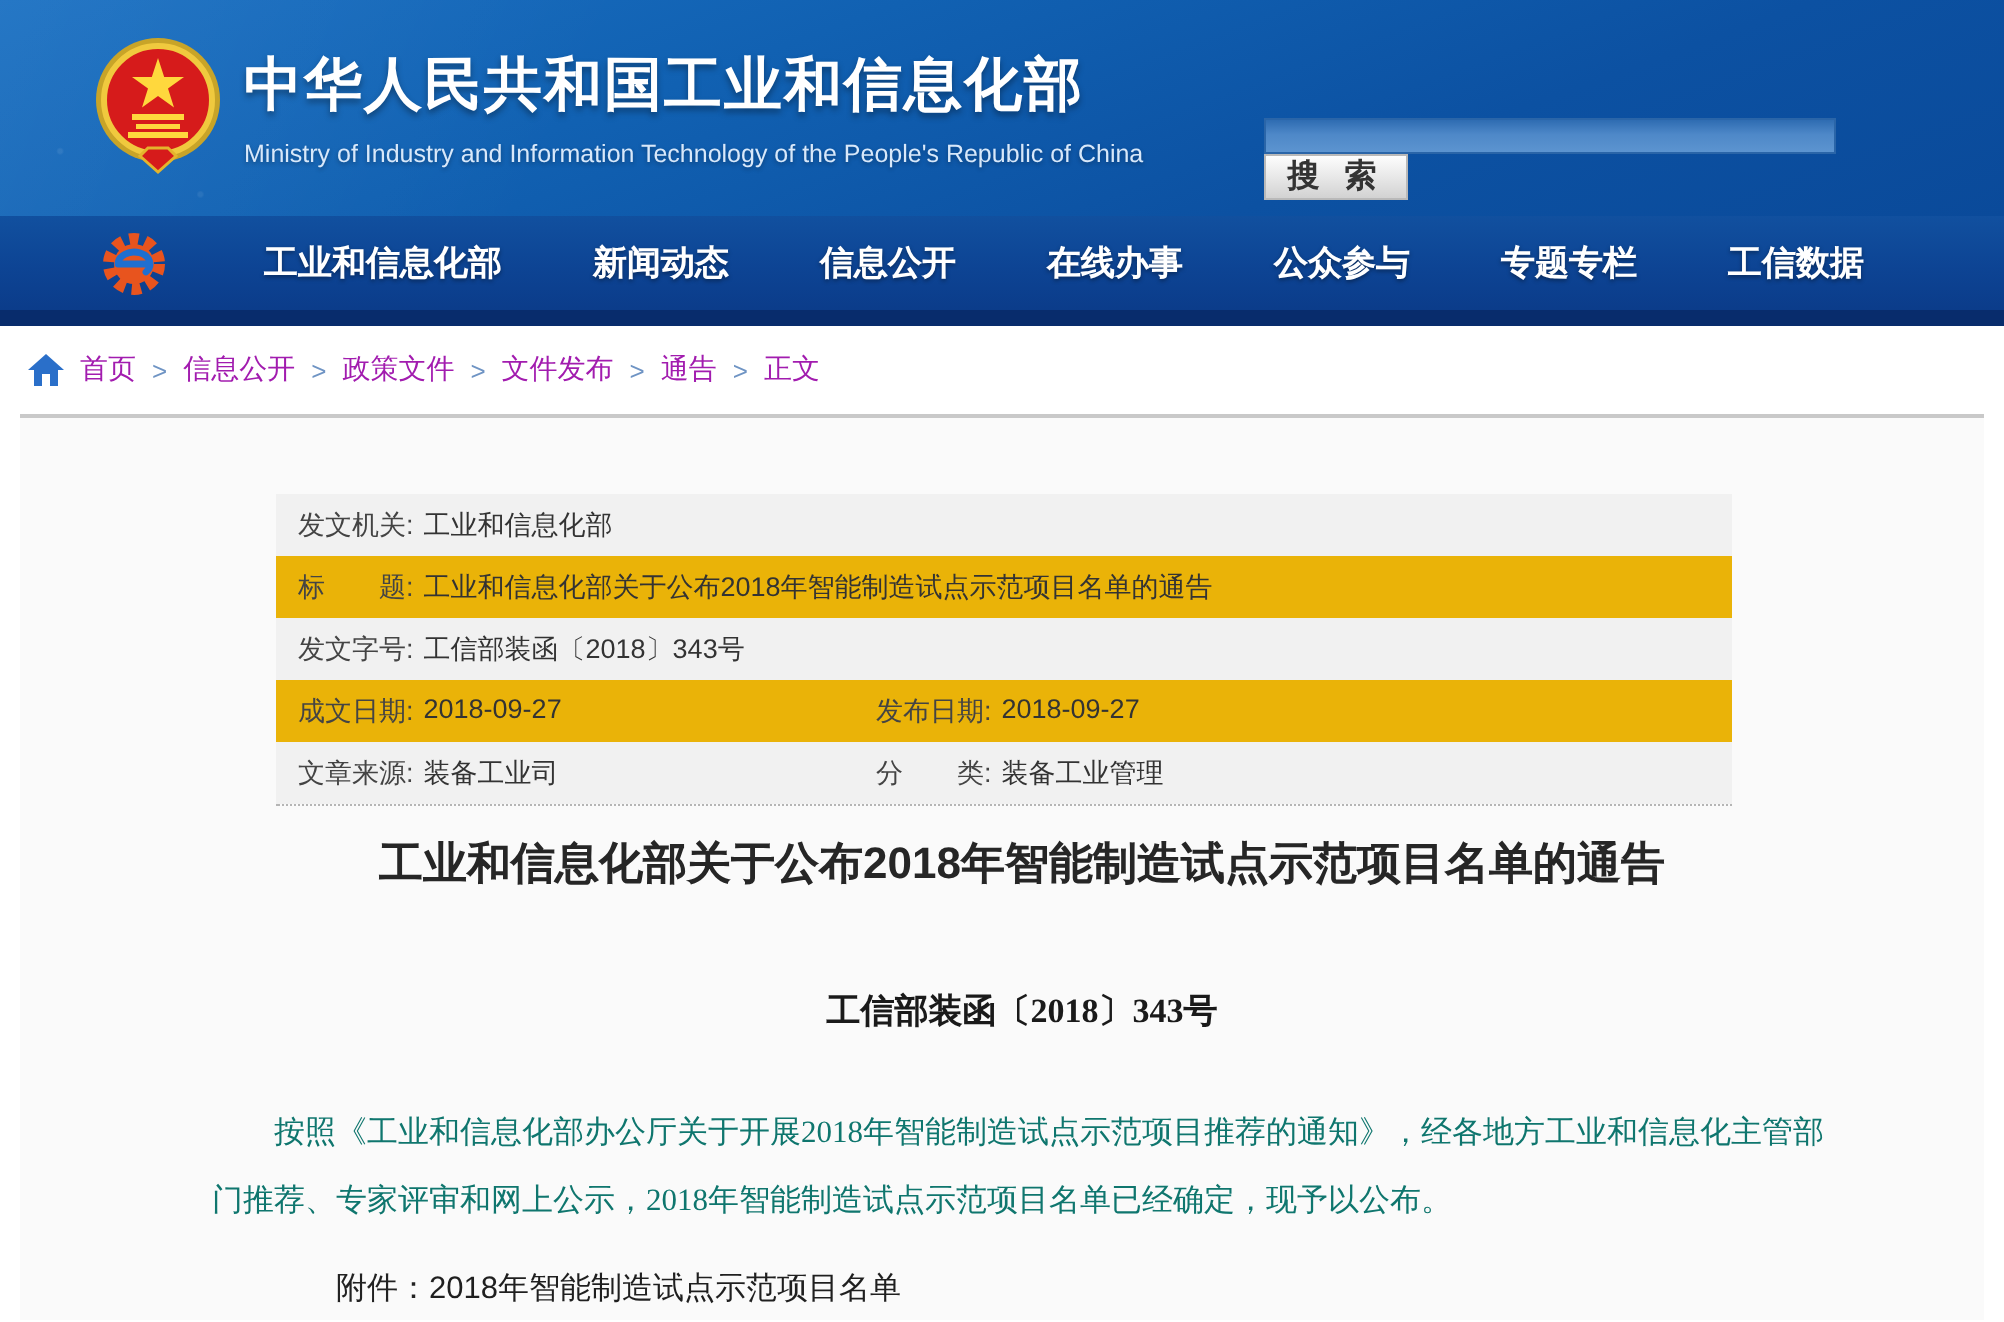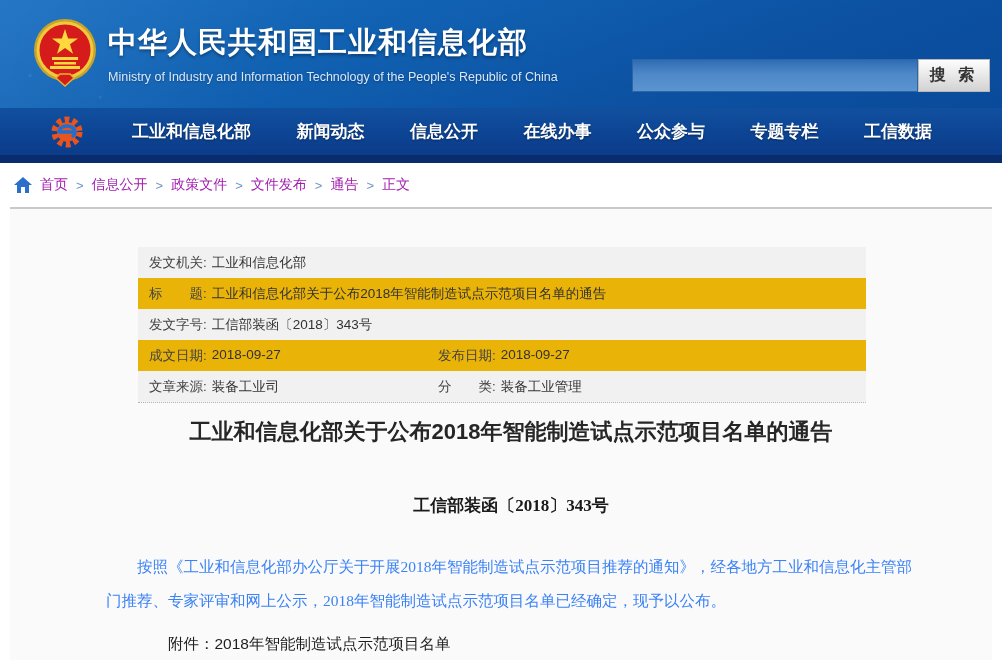--- a/index.html
+++ b/index.html
@@ -13,34 +13,34 @@
     overflow:hidden;
   }
   .header::before{ 
     content:""; position:absolute; inset:0;
     background:
       radial-gradient(circle at 6% 30%, rgba(255,255,255,.10) 1px, transparent 2px),
       radial-gradient(circle at 3% 70%, rgba(255,255,255,.08) 1px, transparent 2px),
       radial-gradient(circle at 10% 90%, rgba(255,255,255,.07) 1px, transparent 2px),
       linear-gradient(115deg, rgba(255,255,255,.05) 0%, transparent 30%);
   }
-  .brand { position:absolute; left:32px; top:16px; display:flex; align-items:center; }
+  .brand { position:absolute; left:46px; top:16px; display:flex; align-items:center; }
   .emblem { width:66px; height:74px; flex:0 0 auto; }
   .brand-text { margin-left:10px; }
   .brand-title { color:#fff; font-size:29px; font-weight:bold; letter-spacing:1px;
                  text-shadow:0 2px 3px rgba(0,0,0,.35); }
   .brand-sub { color:#d8e8fa; font-size:12.5px; margin-top:7px; text-shadow:0 1px 2px rgba(0,0,0,.3); }
 
   .topbar { position:absolute; right:12px; top:6px; display:flex; align-items:center; gap:12px; }
   .mail-login { color:#ffd503; font-size:14px; text-decoration:none; cursor:pointer; margin-right:24px; }
   .round-ic { width:26px; height:26px; border-radius:50%; background:#0a53b4;
               display:flex; align-items:center; justify-content:center; cursor:pointer;
               box-shadow:inset 0 1px 2px rgba(255,255,255,.25); }
 
-  .searchbox { position:absolute; left:632px; top:59px; width:358px; height:33px; display:flex; }
+  .searchbox { position:absolute; left:632px; top:59px; width:358px; height:33px; display:flex;flex-direction:column; }
   .search-input { width:286px; height:33px; border:1px solid #2a65a8; outline:none;
     background:linear-gradient(180deg,#2e6cb2 0%,#4e88c8 45%,#5c94d0 100%);
     color:#fff; font-size:14px; padding:0 8px; }
   .search-btn { width:72px; height:33px; border:1px solid #b9b9b9; cursor:pointer;
     background:linear-gradient(180deg,#fdfdfd 0%,#e8e8e8 50%,#d2d2d2 100%);
     color:#333; font-size:16px; letter-spacing:4px; font-weight:bold;
     font-family:"Liberation Sans",sans-serif; }
 
   
   .nav { position:relative; width:1002px; height:55px;
@@ -69,21 +69,21 @@
   .meta-label { color:#444; white-space:pre; }
   .meta-value { color:#333; margin-left:5px; white-space:nowrap; }
   .meta-col1 { display:flex; width:289px; flex:0 0 auto; }
   .meta-col2 { display:flex; }
 
   .article { position:absolute; left:96px; top:208px; width:810px; color:#333; }
   .art-title { text-align:center; font-size:22px; font-weight:bold; color:#262626;
                font-family:"Liberation Sans","DejaVu Sans",sans-serif; }
   .art-docnum { text-align:center; font-size:17px; font-weight:bold; color:#1a1a1a;
                 margin-top:47px; font-family:"Liberation Serif","DejaVu Serif",serif; }
-  .art-body { margin-top:33px; font-size:15.5px; line-height:34px; color:#3b82f6;
+  .art-body { margin-top:33px; font-size:15.5px; line-height:34px; color:#0f766e;
               font-family:"Liberation Serif","DejaVu Serif",serif; text-indent:2em; }
   .art-attach { margin-top:16px; font-size:15.5px; color:#222; text-indent:4em;
                 font-family:"Liberation Sans","DejaVu Sans",sans-serif; }
   .attach-link { color:#1f1f1f; cursor:pointer; text-decoration:none; }
 </style>
 </head>
 <body>
 
 <div class="header">
   <div class="brand">

